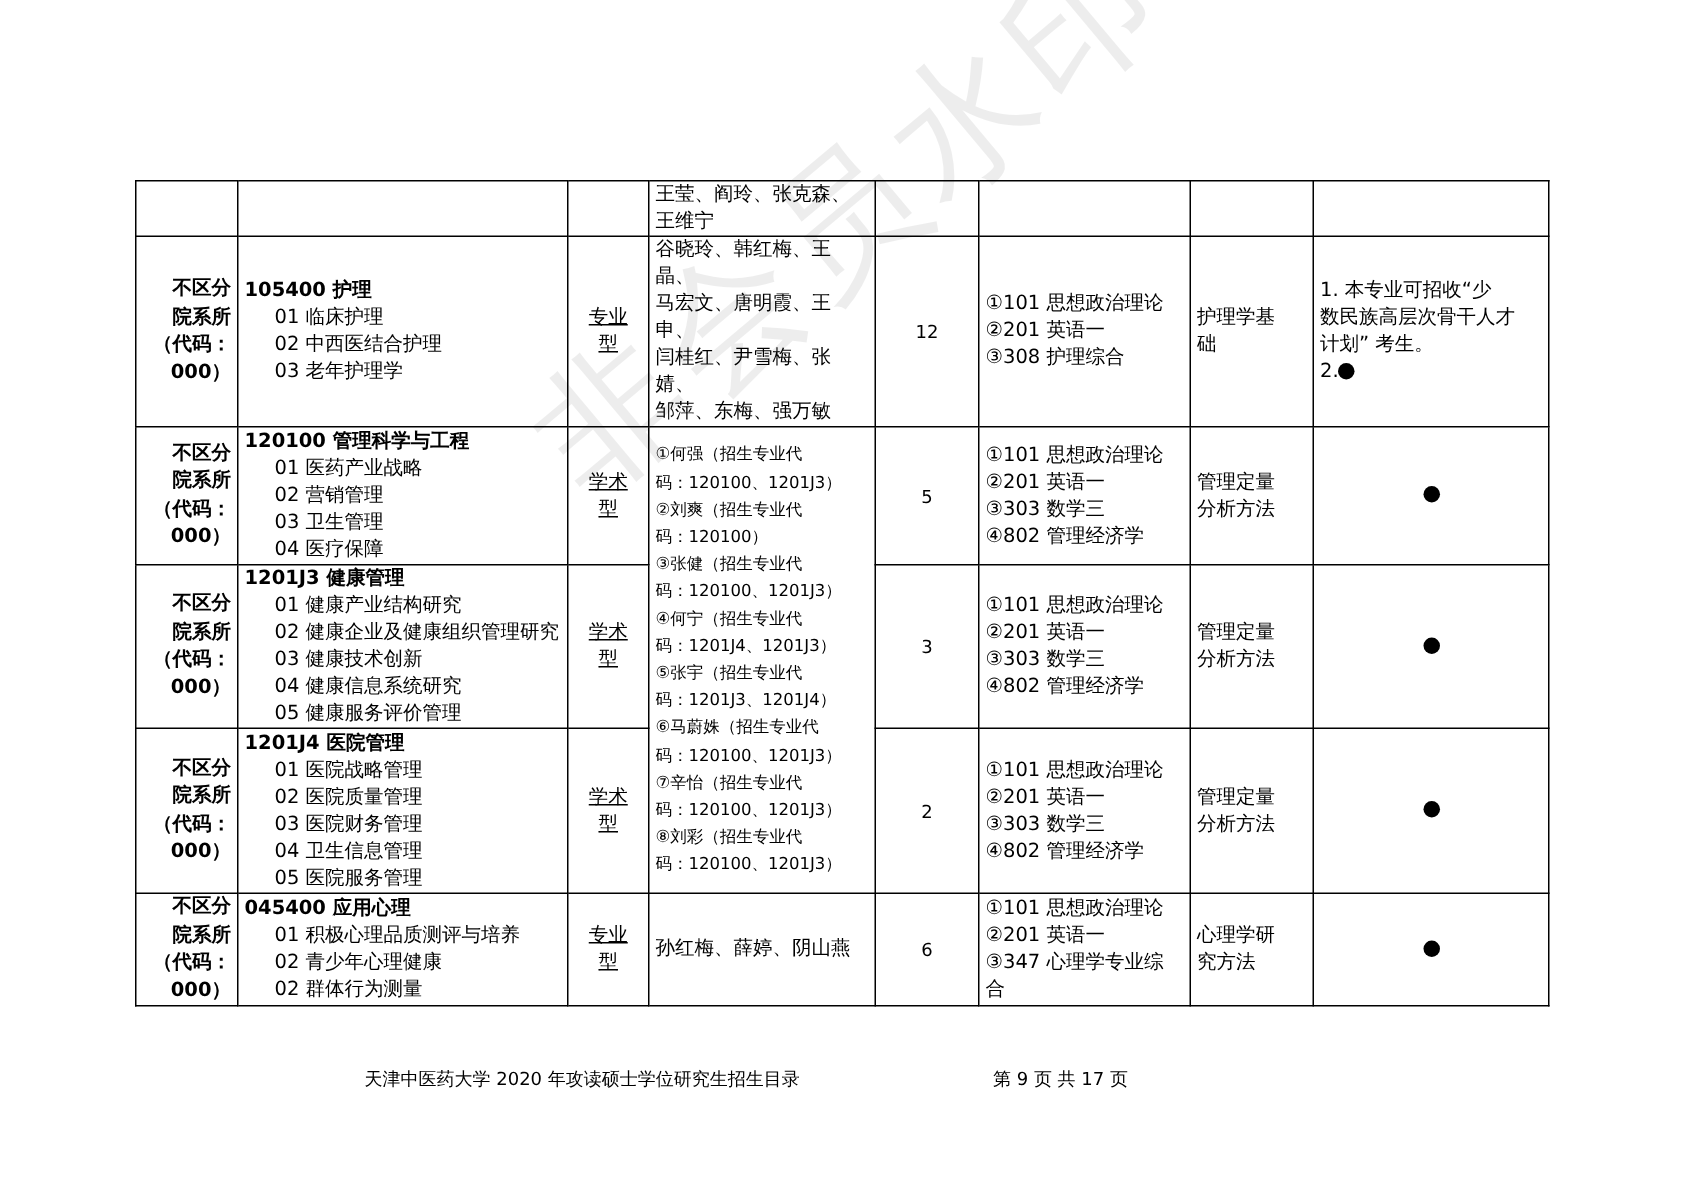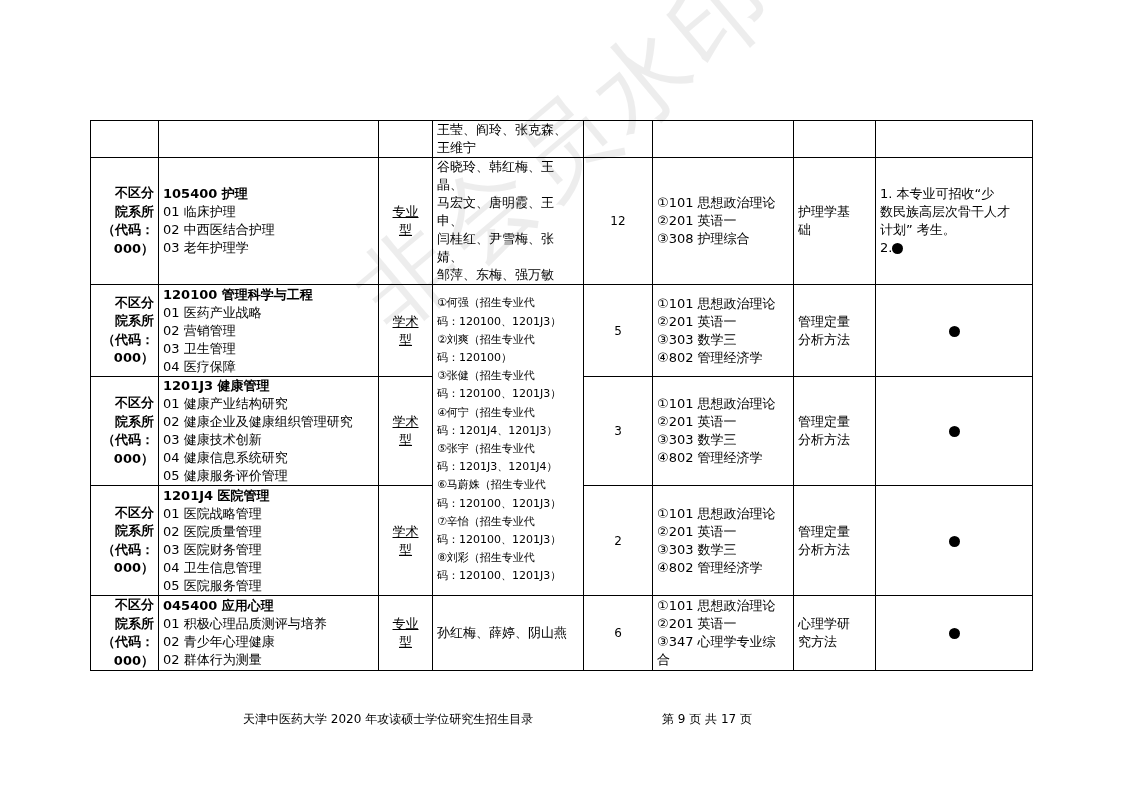--- a/index.html
+++ b/index.html
@@ -18,21 +18,21 @@
   td.major { vertical-align: top; }
   td.type { text-align: center; text-decoration: underline; }
   td.advisors { vertical-align: top; }
   td.advisors.center { vertical-align: middle; }
   td.quota { text-align: center; font-size: 12px; }
   td.exam { }
   td.retest { }
   td.note { }
   td.note.center { text-align: center; }
   .major-title { font-weight: bold; }
-  .dir { display: block; white-space: nowrap; }
+  .dir { display: block; white-space: nowrap; margin-left: 20px; }
   .line { display: block; }
   .dot { display: inline-block; width: 11px; height: 11px; border-radius: 50%; background: #000; vertical-align: middle; }
   .footnote { position: absolute; left: 94px; width: 950px; font-size: 13px; line-height: 18px; }
   .footer { position: absolute; top: 711px; font-size: 12px; }
   .watermark {
     position: absolute; left: 330px; top: 260px; font-size: 96px; color: rgba(0,0,0,0.07);
     transform: rotate(-40deg); transform-origin: left top; white-space: nowrap; pointer-events: none;
     letter-spacing: 6px;
   }
 </style>

